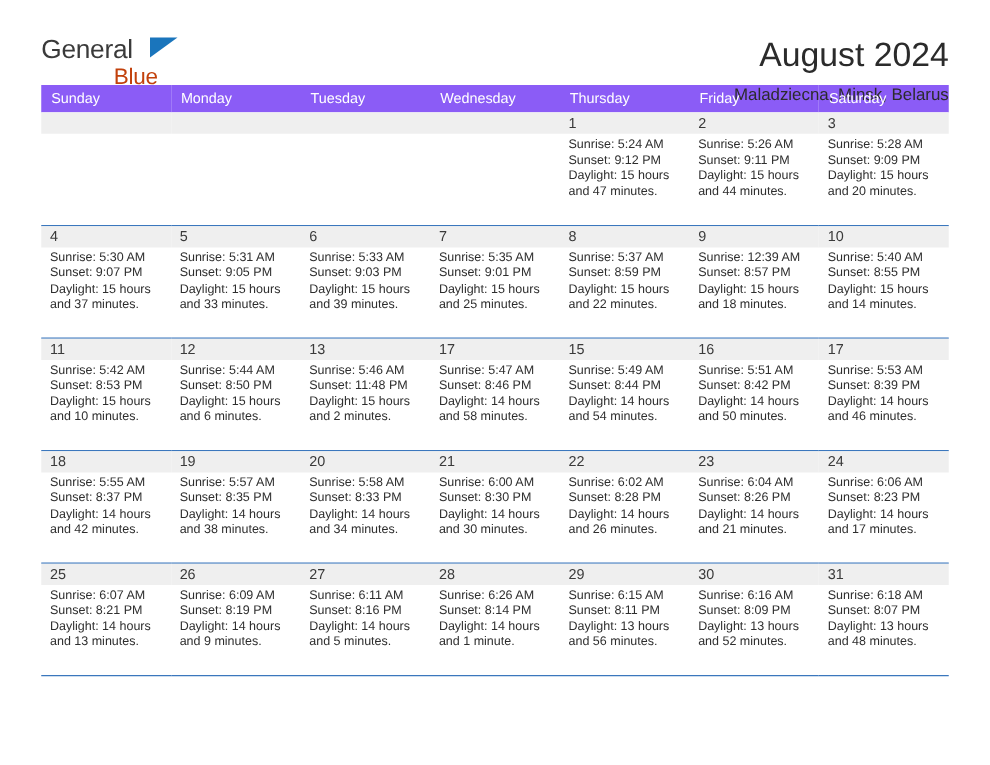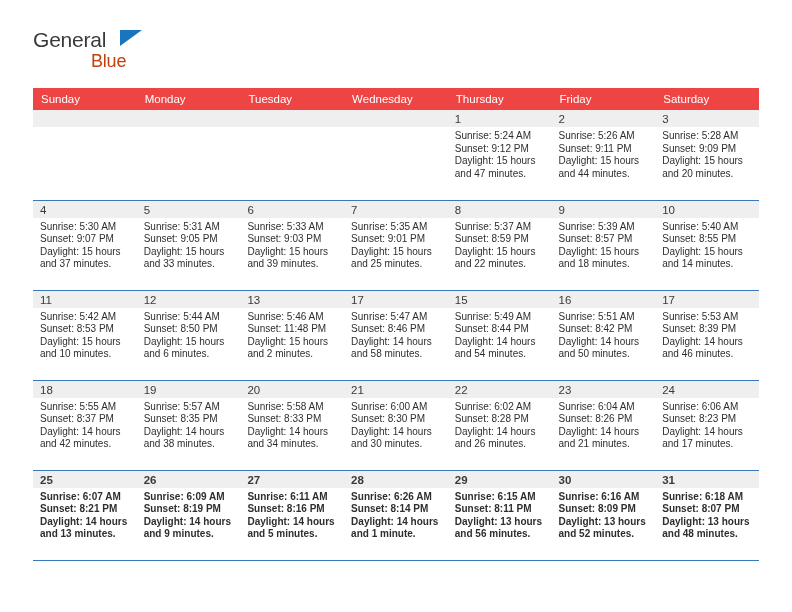--- a/index.html
+++ b/index.html
@@ -15,21 +15,21 @@
     background: #ffffff;
     overflow: hidden;
   }
 
   
   .top {
     display: flex;
     align-items: flex-start;
     justify-content: space-between;
     padding: 26px 33px 0 33px;
-    height: 88px;
+    height: 68px;
   }
   .logo {
     position: relative;
     width: 150px;
     height: 52px;
     padding-top: 2px;
   }
   .logo-general {
     font-size: 21px;
     color: #3a3a3a;
@@ -71,38 +71,38 @@
   }
 
   
   .cal {
     margin: 0 33px;
     width: 726px;
     border-collapse: collapse;
     table-layout: fixed;
   }
   .cal th {
-    background: #ef4444;
+    background: #8b5cf6;
     color: #ffffff;
     font-size: 11.5px;
     font-weight: normal;
     text-align: left;
     padding: 5px 0 5px 8px;
     height: 21px;
     border: none;
   }
   .cal td {
     width: 103.7px;
     height: 90px;
     vertical-align: top;
     padding: 0;
     border-bottom: 1px solid #3b77bd;
     background: #ffffff;
   }
-  .cal tr:last-child td { border-bottom: 1px solid #3b77bd; font-weight: bold; }
+  .cal tr:last-child td { border-bottom: 1px solid #3b77bd; }
   .cell-inner { position: relative; height: 100%; }
   .daynum-band {
     background: #efefef;
     height: 17px;
     padding: 1px 0 0 7px;
     font-size: 11.5px;
     color: #3a3a3a;
     line-height: 16px;
   }
   td.empty .daynum-band { background: #efefef; }
@@ -117,20 +117,24 @@
 </head>
 <body>
 
 <div class="page">
 
   <div class="top">
     <div class="logo">
       <span class="logo-general">General</span>
       <span class="logo-tri"></span>
       <span class="logo-blue">Blue</span>
+    </div>
+    <div class="titles">
+      <h1 class="cal-title">August 2024</h1>
+      <h2 class="cal-sub">Maladziecna, Minsk, Belarus</h2>
     </div>
   </div>
 
   <table class="cal">
     <thead>
       <tr>
         <th>Sunday</th>
         <th>Monday</th>
         <th>Tuesday</th>
         <th>Wednesday</th>
@@ -272,21 +276,21 @@
                 <div>Sunset: 8:59 PM</div>
                 <div>Daylight: 15 hours</div>
                 <div>and 22 minutes.</div>
               </div>
             </div>
           </td>
           <td>
             <div class="cell-inner">
               <div class="daynum-band">9</div>
               <div class="lines">
-                <div>Sunrise: 5:39 AM</div>
+                <div>Sunrise: 12:39 AM</div>
                 <div>Sunset: 8:57 PM</div>
                 <div>Daylight: 15 hours</div>
                 <div>and 18 minutes.</div>
               </div>
             </div>
           </td>
           <td>
             <div class="cell-inner">
               <div class="daynum-band">10</div>
               <div class="lines">

